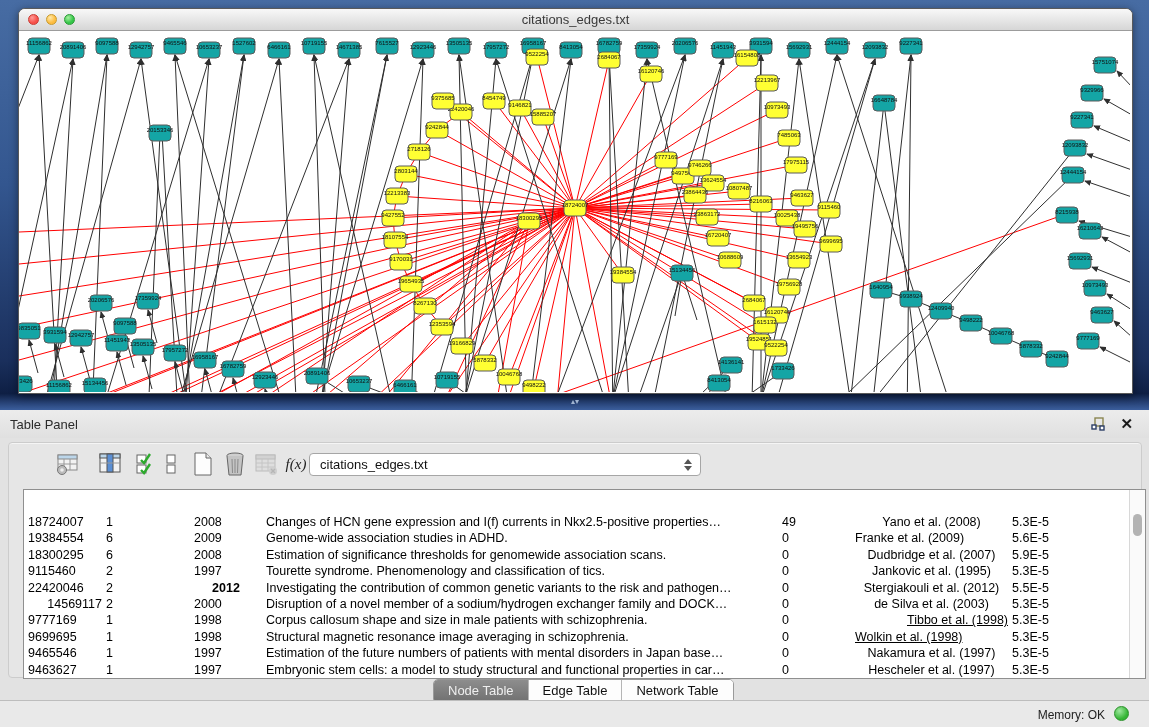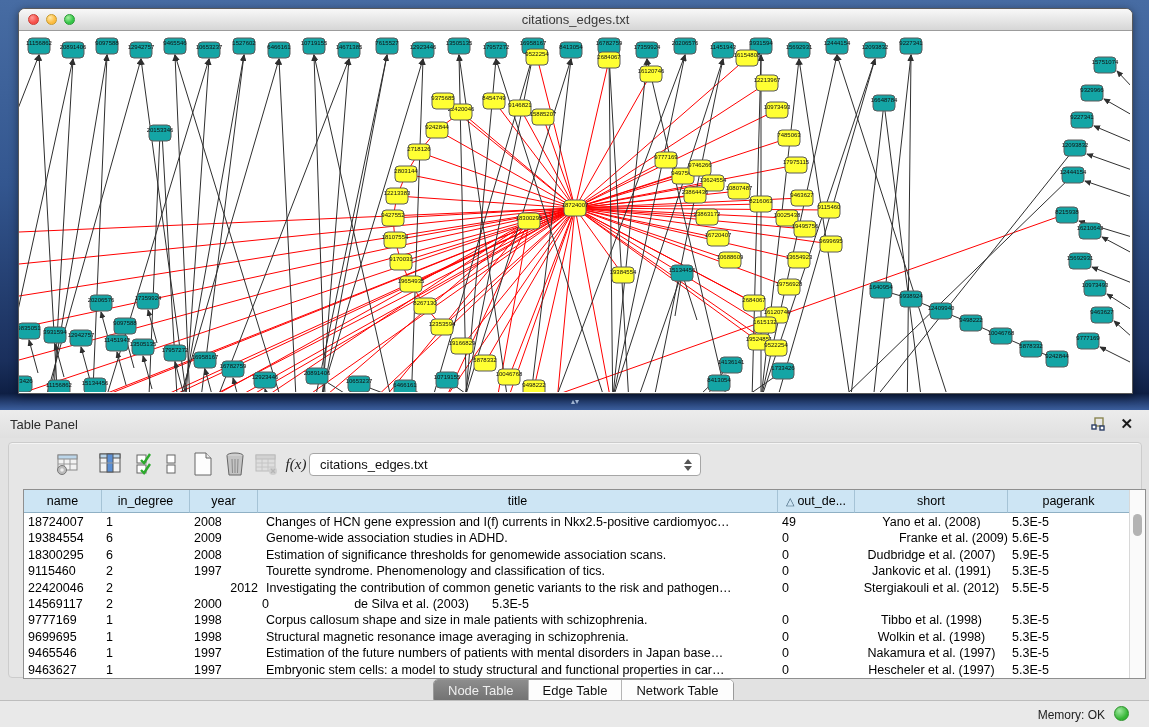--- a/index.html
+++ b/index.html
@@ -820,99 +820,91 @@
       <div class="combo">
         <span>citations_edges.txt</span>
         <div class="arrows">
           <div class="arr-up"></div>
             <div class="arr-dn"></div>
         </div>
       </div>
     </div>
 
     <div class="dtable">
-      <div class="thead" id="thead">
-          <div class="th" style="width: 78px;">name</div>
-          <div class="th" style="width: 88px;">in_degree</div>
-          <div class="th" style="width: 68px;">year</div>
-          <div class="th" style="width: 520px;">title</div>
-          <div class="th" style="width: 77px;"><span class="sort-tri">△</span>out_de...</div>
-          <div class="th" style="width: 153px;">short</div>
-          <div class="th" style="width: 122px;">pagerank</div>
-        </div>
       <div class="tbody" id="tbody">
           <div class="tr">
             <div class="td" style="width: 78px; text-align: left; padding-left: 4px;">18724007</div>
             <div class="td" style="width: 88px; text-align: left; padding-left: 4px;">1</div>
             <div class="td" style="width: 68px; text-align: left; padding-left: 4px;">2008</div>
-            <div class="td" style="width: 520px; text-align: left; padding-left: 8px;">Changes of HCN gene expression and I(f) currents in Nkx2.5-positive cardiomyoc…</div>
+            <div class="td" style="width: 520px; text-align: left; padding-left: 8px;">Changes of HCN gene expression and I(f) currents in Nkx2.5-positive properties…</div>
             <div class="td" style="width: 77px; text-align: left; padding-left: 4px;">49</div>
             <div class="td" style="width: 153px; text-align: center; padding-left: 0px;">Yano et al. (2008)</div>
             <div class="td" style="width: 122px; text-align: left; padding-left: 4px;">5.3E-5</div>
           </div>
           <div class="tr">
             <div class="td" style="width: 78px; text-align: left; padding-left: 4px;">19384554</div>
             <div class="td" style="width: 88px; text-align: left; padding-left: 4px;">6</div>
             <div class="td" style="width: 68px; text-align: left; padding-left: 4px;">2009</div>
             <div class="td" style="width: 520px; text-align: left; padding-left: 8px;">Genome-wide association studies in ADHD.</div>
             <div class="td" style="width: 77px; text-align: left; padding-left: 4px;">0</div>
-            <div class="td" style="width: 153px; text-align: right; padding-left: 0px;">Franke et al. (2009)</div>
+            <div class="td" style="width: 153px; text-align: left; padding-left: 0px;">Franke et al. (2009)</div>
             <div class="td" style="width: 122px; text-align: left; padding-left: 4px;">5.6E-5</div>
           </div>
           <div class="tr">
             <div class="td" style="width: 78px; text-align: left; padding-left: 4px;">18300295</div>
             <div class="td" style="width: 88px; text-align: left; padding-left: 4px;">6</div>
             <div class="td" style="width: 68px; text-align: left; padding-left: 4px;">2008</div>
             <div class="td" style="width: 520px; text-align: left; padding-left: 8px;">Estimation of significance thresholds for genomewide association scans.</div>
             <div class="td" style="width: 77px; text-align: left; padding-left: 4px;">0</div>
             <div class="td" style="width: 153px; text-align: center; padding-left: 0px;">Dudbridge et al. (2007)</div>
             <div class="td" style="width: 122px; text-align: left; padding-left: 4px;">5.9E-5</div>
           </div>
           <div class="tr">
             <div class="td" style="width: 78px; text-align: left; padding-left: 4px;">9115460</div>
             <div class="td" style="width: 88px; text-align: left; padding-left: 4px;">2</div>
             <div class="td" style="width: 68px; text-align: left; padding-left: 4px;">1997</div>
             <div class="td" style="width: 520px; text-align: left; padding-left: 8px;">Tourette syndrome. Phenomenology and classification of tics.</div>
             <div class="td" style="width: 77px; text-align: left; padding-left: 4px;">0</div>
-            <div class="td" style="width: 153px; text-align: center; padding-left: 0px;">Jankovic et al. (1991)</div>
+            <div class="td" style="width: 153px; text-align: center; padding-left: 0px;">Jankovic et al. (1995)</div>
             <div class="td" style="width: 122px; text-align: left; padding-left: 4px;">5.3E-5</div>
           </div>
           <div class="tr">
             <div class="td" style="width: 78px; text-align: left; padding-left: 4px;">22420046</div>
             <div class="td" style="width: 88px; text-align: left; padding-left: 4px;">2</div>
-            <div class="td" style="width: 68px; text-align: right; padding-left: 4px;">2012</div>
+            <div class="td" style="width: 68px; text-align: center; padding-left: 4px; font-weight: bold;">2012</div>
             <div class="td" style="width: 520px; text-align: left; padding-left: 8px;">Investigating the contribution of common genetic variants to the risk and pathogen…</div>
             <div class="td" style="width: 77px; text-align: left; padding-left: 4px;">0</div>
             <div class="td" style="width: 153px; text-align: center; padding-left: 0px;">Stergiakouli et al. (2012)</div>
             <div class="td" style="width: 122px; text-align: left; padding-left: 4px;">5.5E-5</div>
           </div>
           <div class="tr">
-            <div class="td" style="width: 78px; text-align: left; padding-left: 4px;">14569117</div>
+            <div class="td" style="width: 78px; text-align: right; padding-left: 4px;">14569117</div>
             <div class="td" style="width: 88px; text-align: left; padding-left: 4px;">2</div>
             <div class="td" style="width: 68px; text-align: left; padding-left: 4px;">2000</div>
+            <div class="td" style="width: 520px; text-align: left; padding-left: 8px;">Disruption of a novel member of a sodium/hydrogen exchanger family and DOCK…</div>
             <div class="td" style="width: 77px; text-align: left; padding-left: 4px;">0</div>
             <div class="td" style="width: 153px; text-align: center; padding-left: 0px;">de Silva et al. (2003)</div>
             <div class="td" style="width: 122px; text-align: left; padding-left: 4px;">5.3E-5</div>
           </div>
           <div class="tr">
             <div class="td" style="width: 78px; text-align: left; padding-left: 4px;">9777169</div>
             <div class="td" style="width: 88px; text-align: left; padding-left: 4px;">1</div>
             <div class="td" style="width: 68px; text-align: left; padding-left: 4px;">1998</div>
             <div class="td" style="width: 520px; text-align: left; padding-left: 8px;">Corpus callosum shape and size in male patients with schizophrenia.</div>
             <div class="td" style="width: 77px; text-align: left; padding-left: 4px;">0</div>
-            <div class="td" style="width: 153px; text-align: center; padding-left: 0px;">Tibbo et al. (1998)</div>
+            <div class="td" style="width: 153px; text-align: right; padding-left: 0px; text-decoration: underline;">Tibbo et al. (1998)</div>
             <div class="td" style="width: 122px; text-align: left; padding-left: 4px;">5.3E-5</div>
           </div>
           <div class="tr">
             <div class="td" style="width: 78px; text-align: left; padding-left: 4px;">9699695</div>
             <div class="td" style="width: 88px; text-align: left; padding-left: 4px;">1</div>
             <div class="td" style="width: 68px; text-align: left; padding-left: 4px;">1998</div>
             <div class="td" style="width: 520px; text-align: left; padding-left: 8px;">Structural magnetic resonance image averaging in schizophrenia.</div>
             <div class="td" style="width: 77px; text-align: left; padding-left: 4px;">0</div>
-            <div class="td" style="width: 153px; text-align: center; padding-left: 0px;">Wolkin et al. (1998)</div>
+            <div class="td" style="width: 153px; padding-left: 0px; text-decoration: underline;">Wolkin et al. (1998)</div>
             <div class="td" style="width: 122px; text-align: left; padding-left: 4px;">5.3E-5</div>
           </div>
           <div class="tr">
             <div class="td" style="width: 78px; text-align: left; padding-left: 4px;">9465546</div>
             <div class="td" style="width: 88px; text-align: left; padding-left: 4px;">1</div>
             <div class="td" style="width: 68px; text-align: left; padding-left: 4px;">1997</div>
             <div class="td" style="width: 520px; text-align: left; padding-left: 8px;">Estimation of the future numbers of patients with mental disorders in Japan base…</div>
             <div class="td" style="width: 77px; text-align: left; padding-left: 4px;">0</div>
             <div class="td" style="width: 153px; text-align: center; padding-left: 0px;">Nakamura et al. (1997)</div>
             <div class="td" style="width: 122px; text-align: left; padding-left: 4px;">5.3E-5</div>

